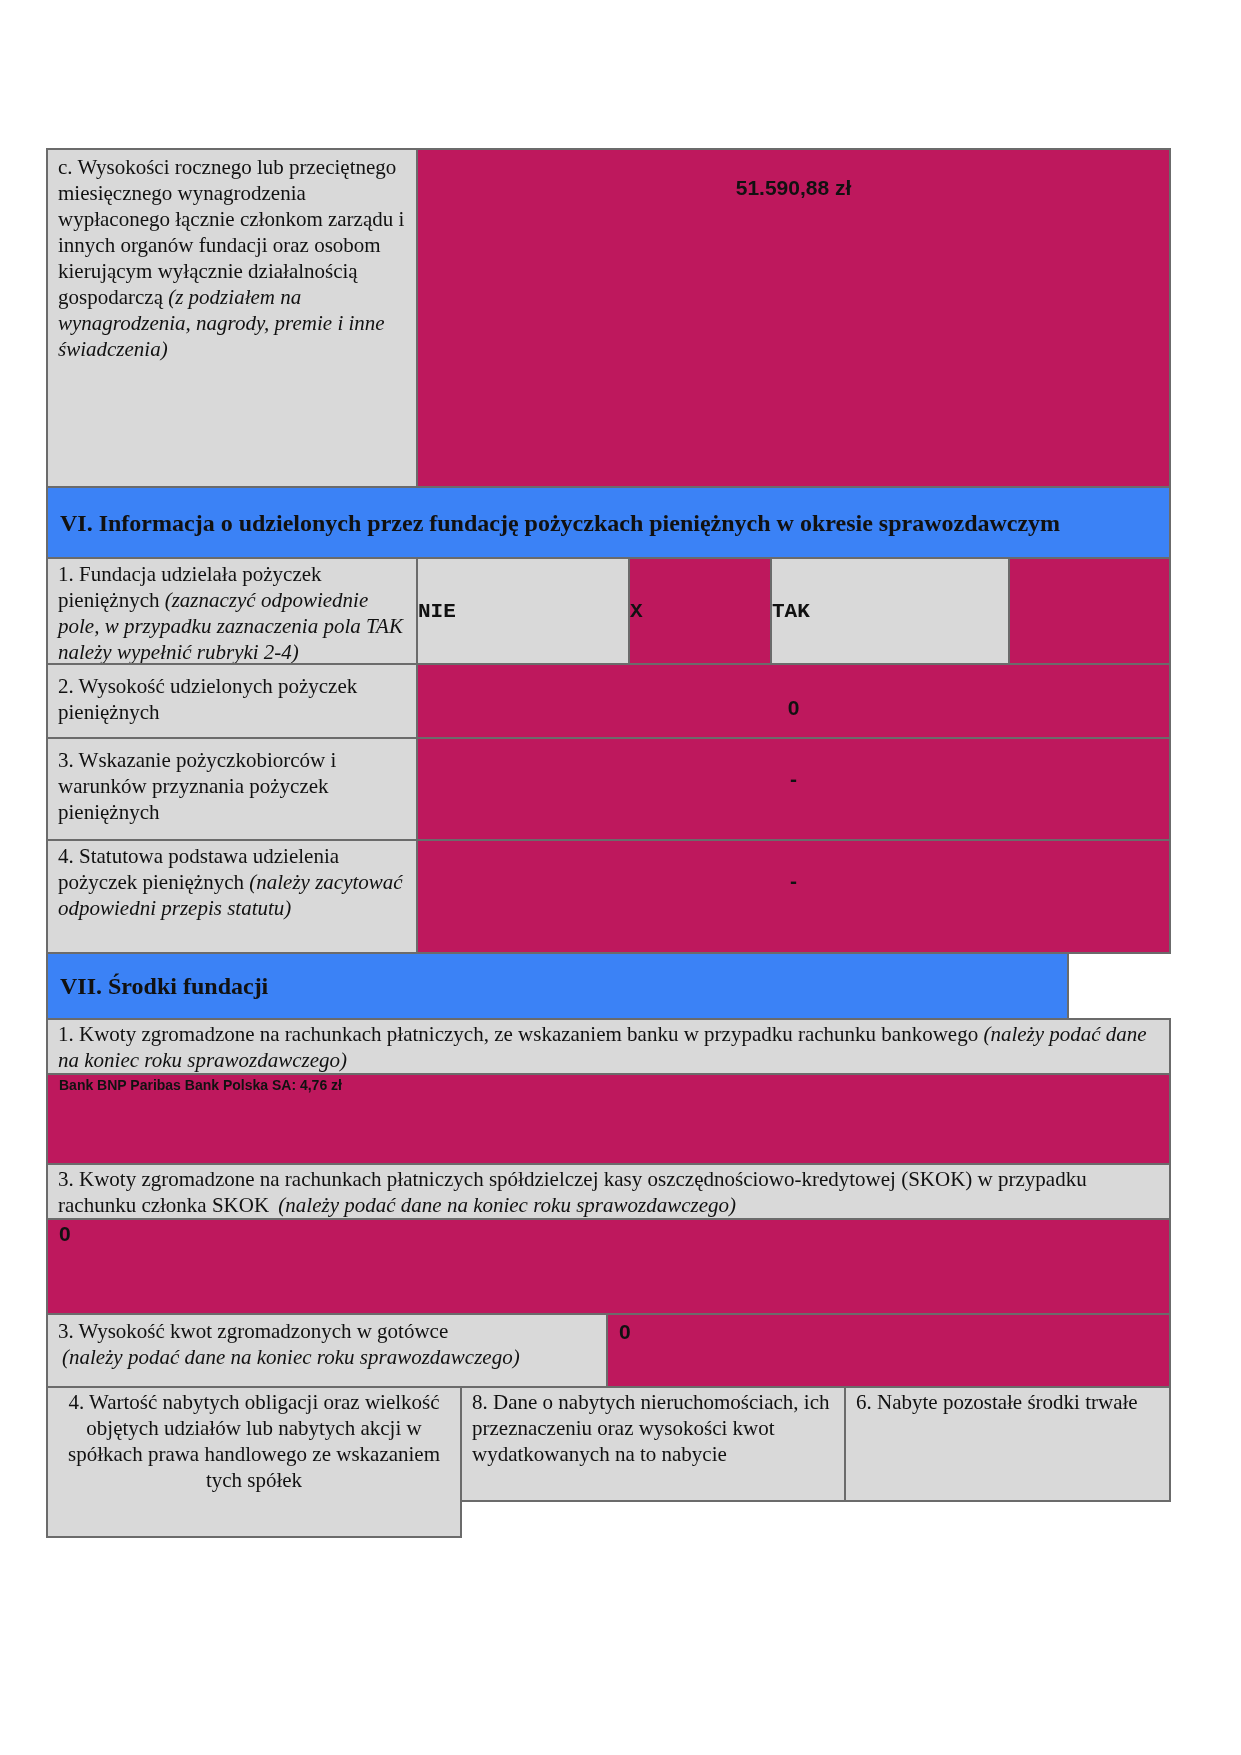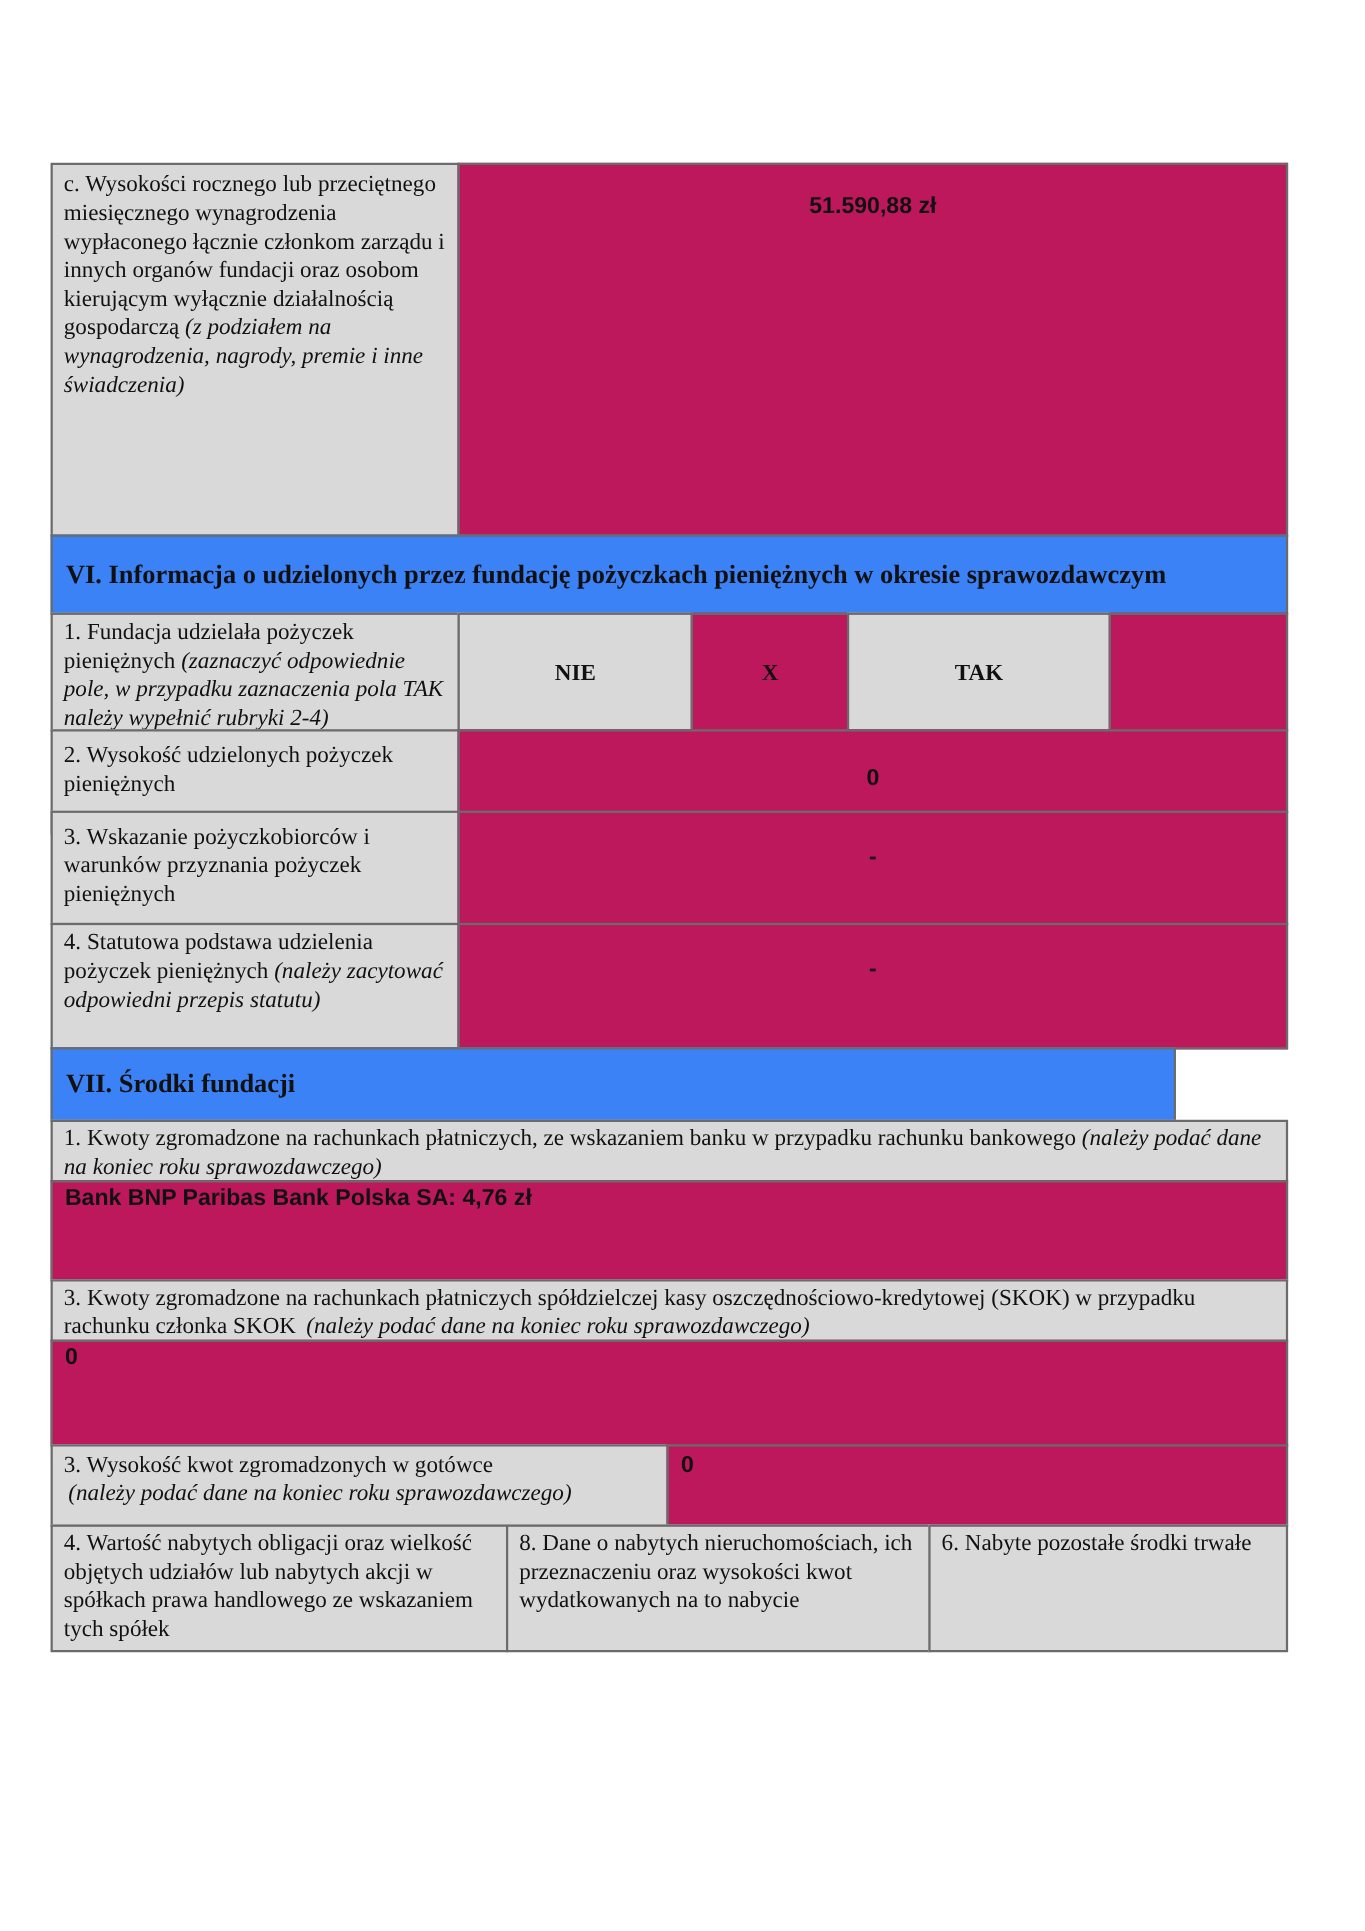--- a/index.html
+++ b/index.html
@@ -6,21 +6,21 @@
   body { width:1241px; height:1755px; position:relative; overflow:hidden;
          font-family:"Liberation Serif", "DejaVu Serif", serif; color:#111; }
   .cell { position:absolute; box-sizing:border-box; border:2px solid #6b6b6b; }
   .g { background:#d9d9d9; }
   .h { background:#3b82f6; }
   .w { background:#be185d; }
   .t { font-size:21px; line-height:26px; padding:2px 10px 0 10px; }
   .i { font-style:italic; }
   .hd { font-weight:bold; font-size:24px; line-height:30px; padding:0 12px; display:flex; align-items:center; }
   .sans { font-family:"Liberation Sans", "DejaVu Sans", sans-serif; font-weight:bold; }
-  .center { display:flex; align-items:center; justify-content:center; text-align:center; }
+  .center { display:flex; align-items:center; text-align:center;font-family:Liberation Mono, monospace; }
   .bold { font-weight:bold; }
 </style>
 </head>
 <body>
 
 <div class="cell g t" style="left:46px; top:148px; width:372px; height:340px; padding-top:4px;">
   <span>c. Wysokości rocznego lub przeciętnego miesięcznego wynagrodzenia wypłaconego łącznie członkom zarządu i innych organów fundacji oraz osobom kierującym wyłącznie działalnością gospodarczą</span>
   <span class="i">(z podziałem na wynagrodzenia, nagrody, premie i inne świadczenia)</span>
 </div>
 <div class="cell w" style="left:416px; top:148px; width:755px; height:340px;">
@@ -72,40 +72,40 @@
 
 <div class="cell h hd" style="left:46px; top:952px; width:1023px; height:68px;">
   <span>VII. Środki fundacji</span>
 </div>
 
 <div class="cell g t" style="left:46px; top:1018px; width:1125px; height:57px; padding-top:1px;">
   <span>1. Kwoty zgromadzone na rachunkach płatniczych, ze wskazaniem banku w przypadku rachunku bankowego</span>
   <span class="i">(należy podać dane na koniec roku sprawozdawczego)</span>
 </div>
 <div class="cell w" style="left:46px; top:1073px; width:1125px; height:92px;">
-  <div class="sans" style="position:absolute; left:11px; top:2px; font-size:21px;">Bank BNP Paribas Bank Polska SA: 4,76 zł</div>
+  <div class="sans" style="position:absolute; left:11px; top:2px; font-size:14px;">Bank BNP Paribas Bank Polska SA: 4,76 zł</div>
 </div>
 
 <div class="cell g t" style="left:46px; top:1163px; width:1125px; height:57px; padding-top:1px;">
   <span>3. Kwoty zgromadzone na rachunkach płatniczych spółdzielczej kasy oszczędnościowo-kredytowej (SKOK) w przypadku rachunku członka SKOK</span>
   <span class="i" style="margin-left:4px;">(należy podać dane na koniec roku sprawozdawczego)</span>
 </div>
 <div class="cell w" style="left:46px; top:1218px; width:1125px; height:97px;">
   <div class="sans" style="position:absolute; left:11px; top:2px; font-size:21px;">0</div>
 </div>
 
 <div class="cell g t" style="left:46px; top:1313px; width:562px; height:75px; padding-top:3px;">
   <span>3. Wysokość kwot zgromadzonych w gotówce</span><br>
   <span class="i" style="margin-left:4px;">(należy podać dane na koniec roku sprawozdawczego)</span>
 </div>
 <div class="cell w" style="left:606px; top:1313px; width:565px; height:75px;">
   <div class="sans" style="position:absolute; left:11px; top:5px; font-size:21px;">0</div>
 </div>
 
-<div class="cell g t" style="left:46px; top:1386px; width:416px; height:116px; padding-top:1px;">
+<div class="cell g t" style="left:46px; top:1386px; width:416px; height:152px; padding-top:1px;text-align:center;">
   <span>4. Wartość nabytych obligacji oraz wielkość objętych udziałów lub nabytych akcji w spółkach prawa handlowego ze wskazaniem tych spółek</span>
 </div>
 <div class="cell g t" style="left:460px; top:1386px; width:386px; height:116px; padding-top:1px;">
   <span>8. Dane o nabytych nieruchomościach, ich przeznaczeniu oraz wysokości kwot wydatkowanych na to nabycie</span>
 </div>
 <div class="cell g t" style="left:844px; top:1386px; width:327px; height:116px; padding-top:1px;">
   <span>6. Nabyte pozostałe środki trwałe</span>
 </div>
 
 </body></html>

